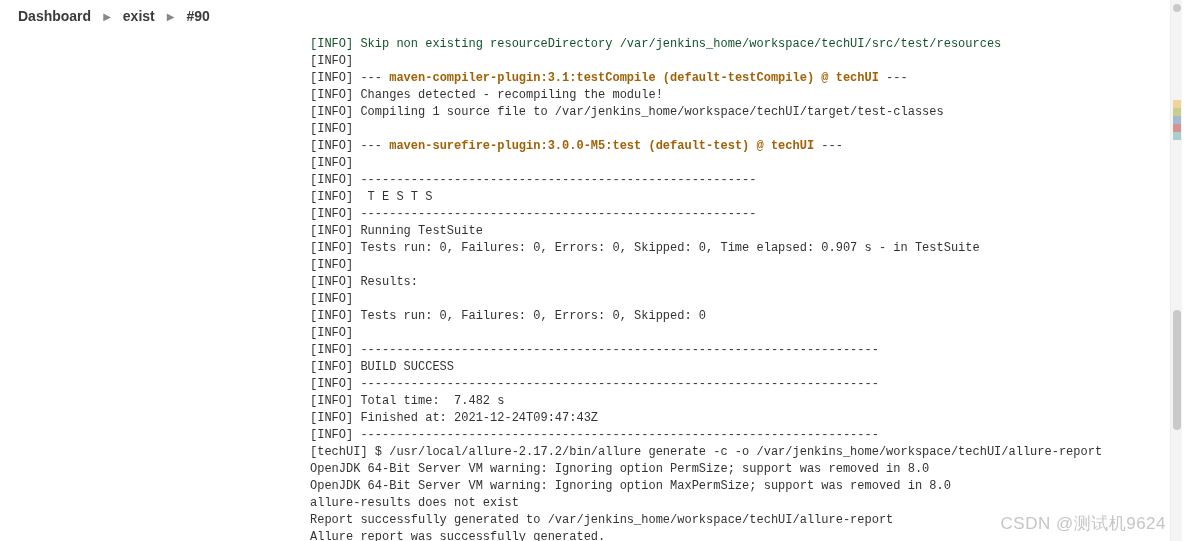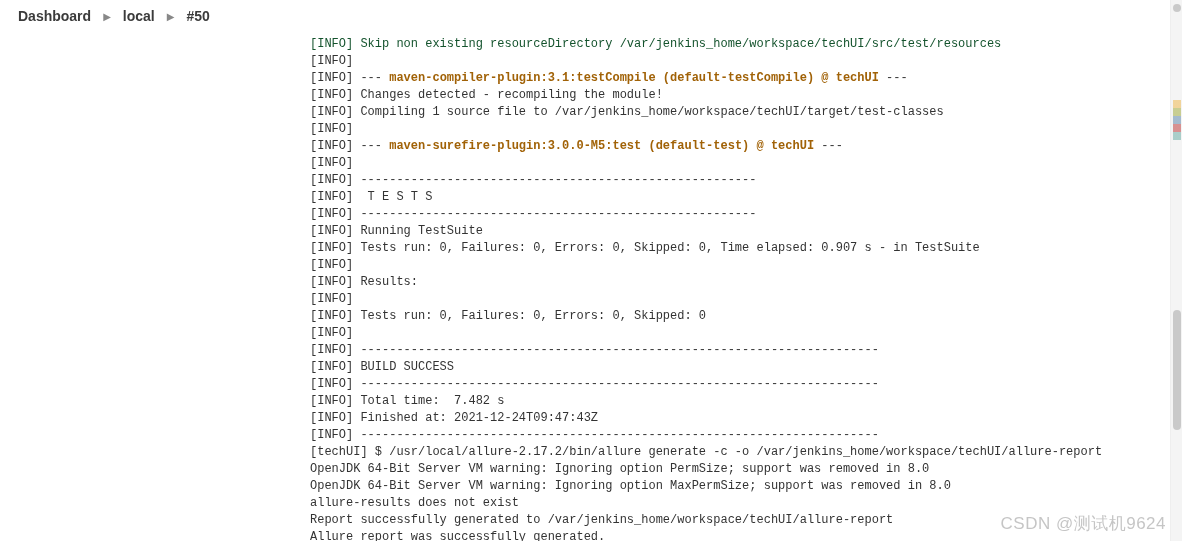--- a/index.html
+++ b/index.html
@@ -83,23 +83,23 @@
       letter-spacing: 0.5px;
     }
     .cut-top { color: #14532d; font-family: Liberation Mono, monospace; }
   </style>
 </head>
 <body>
 
 <div class="header">
   <span class="breadcrumb-item">Dashboard</span>
   <span class="breadcrumb-sep">▶</span>
-  <span class="breadcrumb-item">local</span>
+  <span class="breadcrumb-item">exist</span>
   <span class="breadcrumb-sep">▶</span>
-  <span class="breadcrumb-item">#50</span>
+  <span class="breadcrumb-item">#90</span>
 </div>
 
 <div class="console-wrap" id="console"><span class="line cut-top">[INFO] Skip non existing resourceDirectory /var/jenkins_home/workspace/techUI/src/test/resources</span><span class="line">[INFO]</span><span class="line">[INFO] --- <span class="hl">maven-compiler-plugin:3.1:testCompile (default-testCompile) @ techUI</span> ---</span><span class="line">[INFO] Changes detected - recompiling the module!</span><span class="line">[INFO] Compiling 1 source file to /var/jenkins_home/workspace/techUI/target/test-classes</span><span class="line">[INFO]</span><span class="line">[INFO] --- <span class="hl">maven-surefire-plugin:3.0.0-M5:test (default-test) @ techUI</span> ---</span><span class="line">[INFO]</span><span class="line">[INFO] -------------------------------------------------------</span><span class="line">[INFO]  T E S T S</span><span class="line">[INFO] -------------------------------------------------------</span><span class="line">[INFO] Running TestSuite</span><span class="line">[INFO] Tests run: 0, Failures: 0, Errors: 0, Skipped: 0, Time elapsed: 0.907 s - in TestSuite</span><span class="line">[INFO]</span><span class="line">[INFO] Results:</span><span class="line">[INFO]</span><span class="line">[INFO] Tests run: 0, Failures: 0, Errors: 0, Skipped: 0</span><span class="line">[INFO]</span><span class="line">[INFO] ------------------------------------------------------------------------</span><span class="line">[INFO] BUILD SUCCESS</span><span class="line">[INFO] ------------------------------------------------------------------------</span><span class="line">[INFO] Total time:  7.482 s</span><span class="line">[INFO] Finished at: 2021-12-24T09:47:43Z</span><span class="line">[INFO] ------------------------------------------------------------------------</span><span class="line">[techUI] $ /usr/local/allure-2.17.2/bin/allure generate -c -o /var/jenkins_home/workspace/techUI/allure-report</span><span class="line">OpenJDK 64-Bit Server VM warning: Ignoring option PermSize; support was removed in 8.0</span><span class="line">OpenJDK 64-Bit Server VM warning: Ignoring option MaxPermSize; support was removed in 8.0</span><span class="line">allure-results does not exist</span><span class="line">Report successfully generated to /var/jenkins_home/workspace/techUI/allure-report</span><span class="line">Allure report was successfully generated.</span></div>
 
 <div class="scrollbar-right">
   <div class="thumb top"></div>
   <div class="marker"></div>
   <div class="thumb main"></div>
 </div>
 

